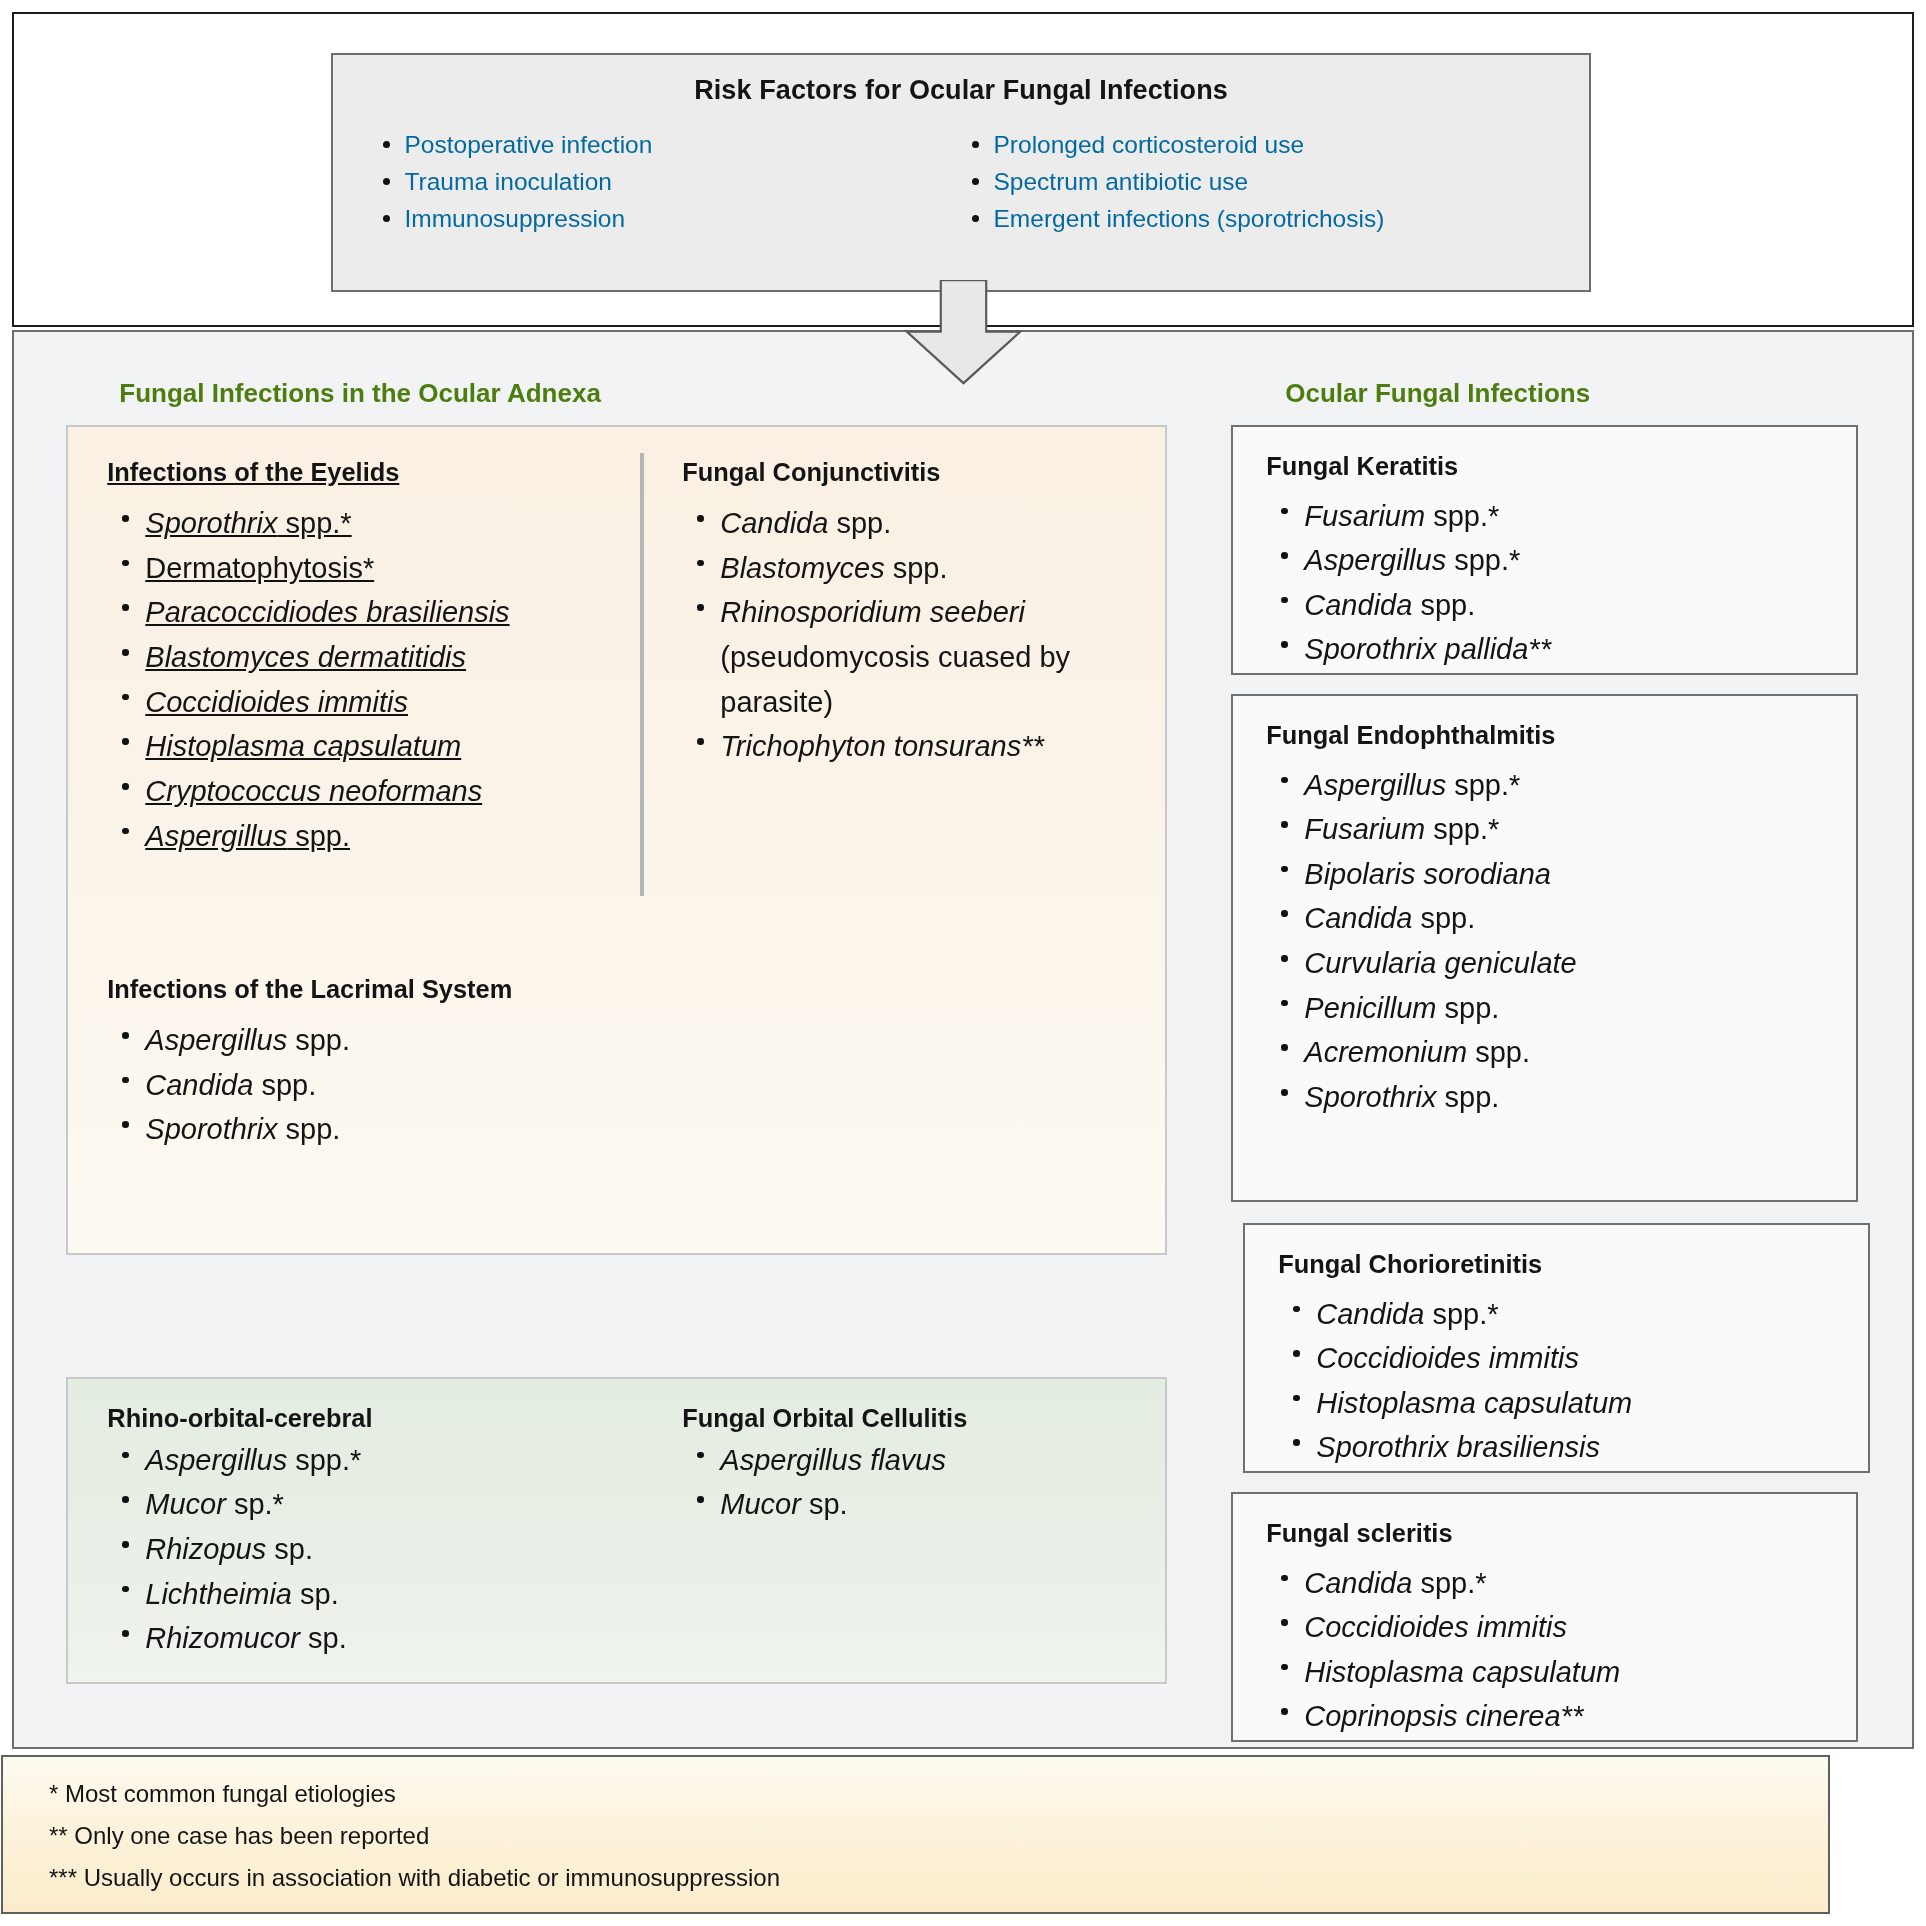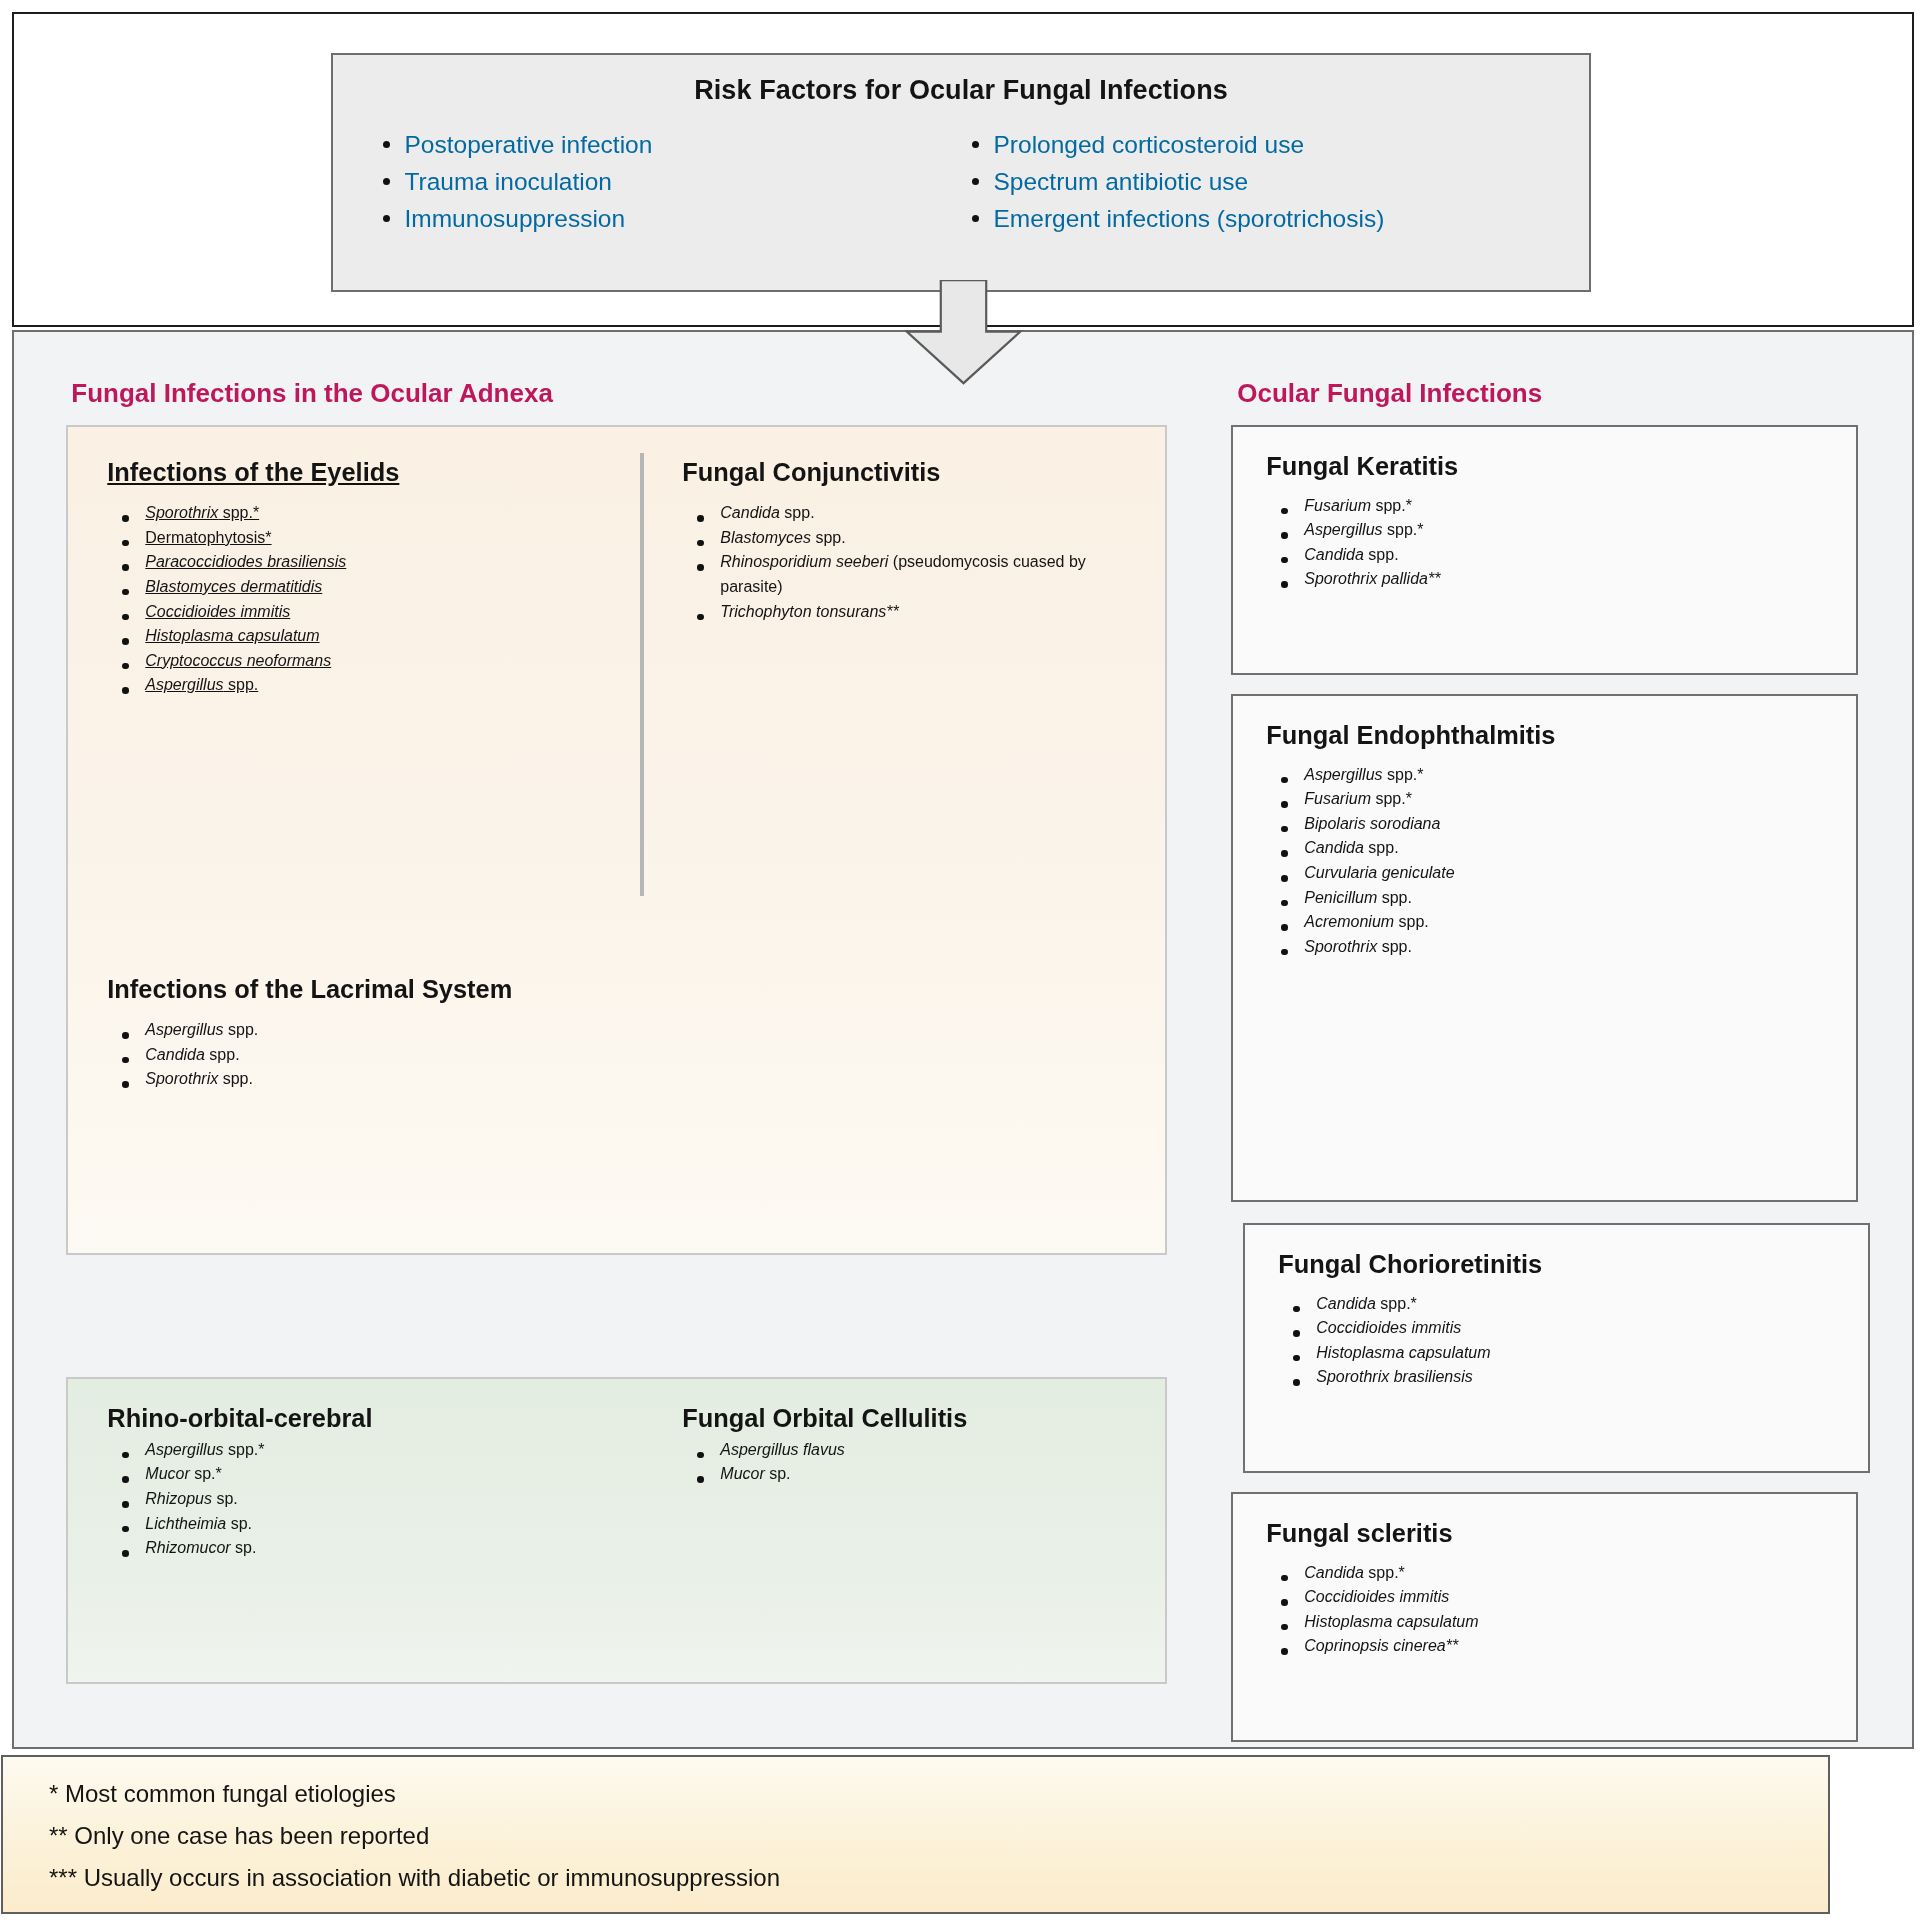--- a/index.html
+++ b/index.html
@@ -42,39 +42,39 @@
   .arrow{
     position:absolute;left:898px;top:280px;width:131px;height:105px;z-index:4;
   }
 
   
   .panel{
     position:absolute;left:12.3px;top:330px;width:1902px;height:1419px;
     background:#f2f3f4;border:2.6px solid #6e6e6e;box-sizing:border-box;
   }
   .col-head{
-    position:absolute;font-weight:bold;font-size:26px;color:#be185d;white-space:nowrap;
+    position:absolute;font-weight:bold;font-size:26px;color:#4d7c0f;white-space:nowrap;margin-left:48px;
   }
   .head-adnexa{left:57px;top:46px;}
   .head-ocular{left:1223px;top:46px;}
   .head-orbit{left:57px;top:1040px;}
 
   
   .adnexa-box{
     position:absolute;left:52px;top:93px;width:1101px;height:830px;
     background:linear-gradient(180deg,#faf0e4 0%,#fbf4ea 55%,#fdfaf3 100%);
     border:2.2px solid #c9c9c9;box-sizing:border-box;
   }
   .adnexa-divider{
     position:absolute;left:572px;top:26px;width:4px;height:443px;background:#b6b6b6;
   }
   .sub-head{font-weight:bold;font-size:25.4px;color:#141414;margin:0;}
   ul.spp{margin:14px 0 0 0;padding:0 0 0 38px;list-style:none;}
   ul.spp li{
-    font-size:16px;line-height:1.54;color:#141414;position:relative;
+    font-size:29px;line-height:1.54;color:#141414;position:relative;
   }
   ul.spp li::before{
     content:"";position:absolute;left:-23px;top:14px;width:6.6px;height:6.6px;
     border-radius:50%;background:#111;
   }
   i{font-style:italic;}
 
   .eyelids{position:absolute;left:39px;top:31px;width:495px;text-decoration:underline;}
   .conj{position:absolute;left:614px;top:31px;width:451px;}
   .lacrimal{position:absolute;left:39px;top:548px;width:495px;}

